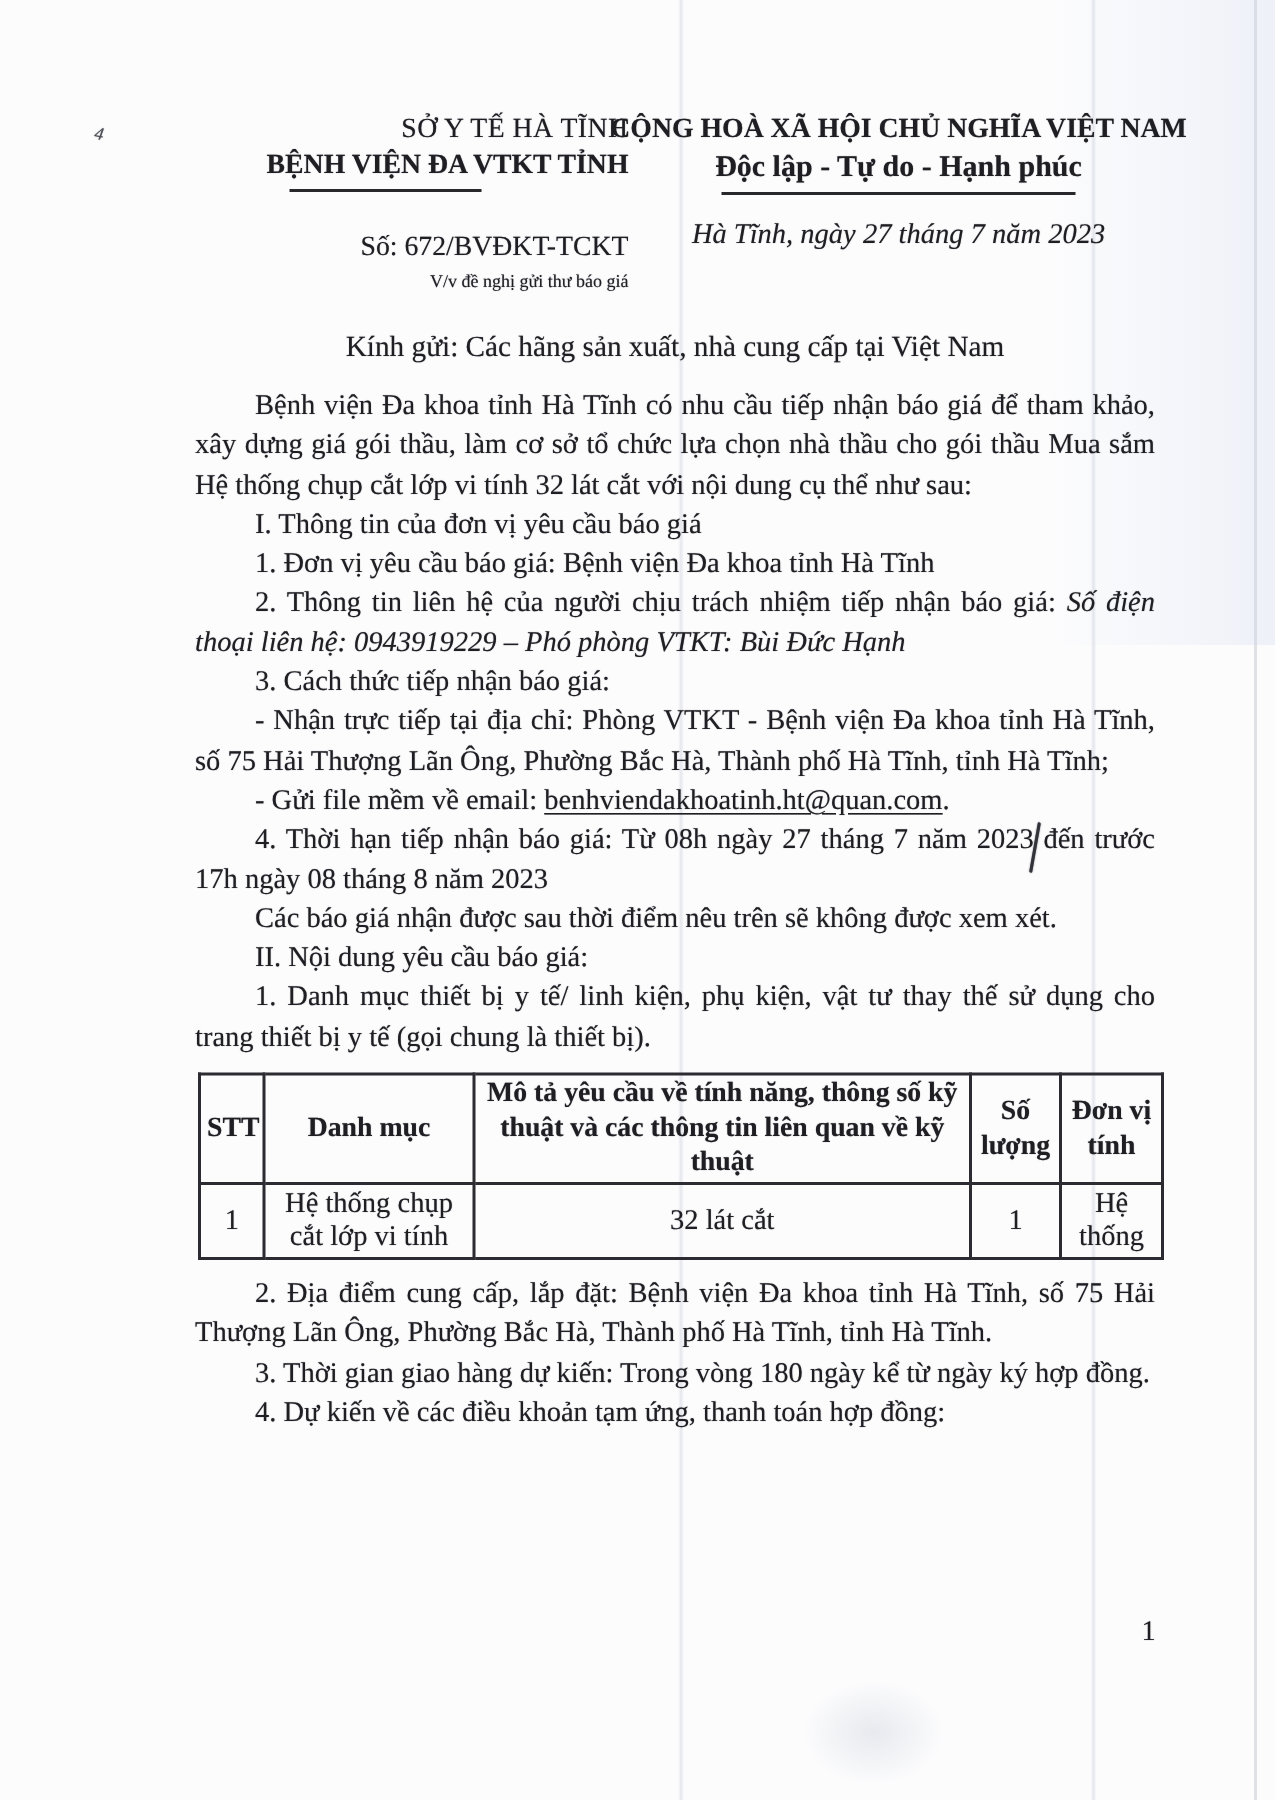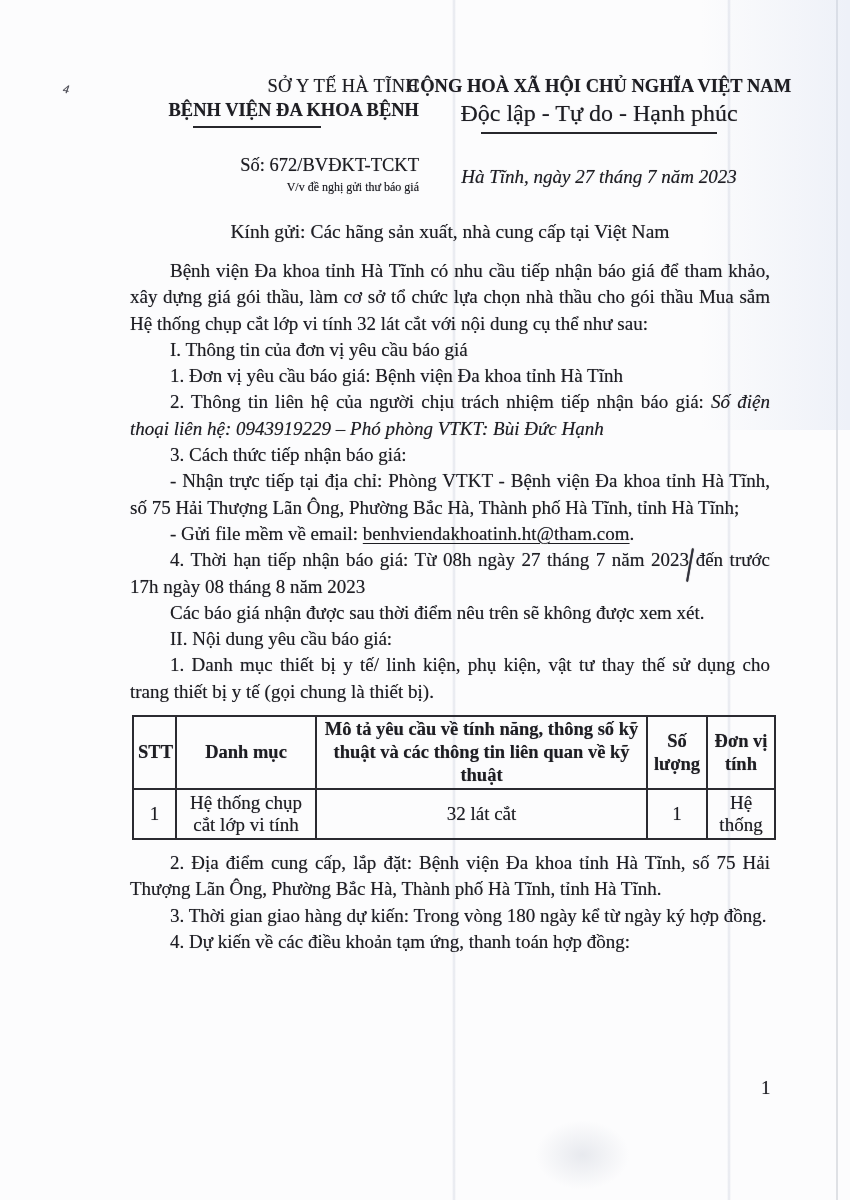--- a/index.html
+++ b/index.html
@@ -30,22 +30,22 @@
   .h-left{position:absolute;left:95px;top:76px;width:324px;text-align:right;}
   .h-right{position:absolute;left:400px;top:76px;width:398px;text-align:center;}
   .org1{font-size:18.5px;letter-spacing:.3px;white-space:nowrap;}
   .org2{font-size:18.5px;font-weight:bold;margin-top:3px;white-space:nowrap;}
   .rule{height:2px;background:#27272c;margin:5px auto 0;}
   .rule-left{width:128px;}
   .rule-right{width:236px;}
   .doc-no{font-size:18.5px;margin-top:27px;white-space:nowrap;}
   .subject{font-size:12px;margin-top:4px;white-space:nowrap;}
   .nat1{font-size:18.5px;font-weight:bold;white-space:nowrap;}
-  .nat2{font-size:24px;font-weight:normal;margin-top:3px;white-space:nowrap;}
-  .dateline{font-size:19px;font-style:italic;margin-top:32px;white-space:nowrap;}
+  .nat2{font-size:20px;font-weight:bold;margin-top:3px;white-space:nowrap;}
+  .dateline{font-size:19px;font-style:italic;margin-top:16px;white-space:nowrap;}
 
   .salutation{position:absolute;top:221px;left:130px;width:640px;text-align:center;font-size:19.5px;}
 
   
   .body-col{position:absolute;top:258px;left:130px;width:640px;
     font-size:19px;line-height:26.3px;text-align:justify;}
   .body-col p{margin:0;text-indent:40px;}
   .email{text-decoration:underline;text-underline-offset:3px;}
 
   
@@ -69,21 +69,21 @@
   <div class="fold fold-1"></div>
   <div class="fold fold-2"></div>
   <div class="edge-line"></div>
   <div class="tint-tr"></div>
   <div class="smudge"></div>
   <div class="corner-mark">4</div>
   <div class="pen-slash"></div>
 
   <div class="h-left">
     <div class="org1">SỞ Y TẾ HÀ TĨNH</div>
-    <div class="org2">BỆNH VIỆN ĐA KHOA BỆNH</div>
+    <div class="org2">BỆNH VIỆN ĐA VTKT TỈNH</div>
     <div class="rule rule-left"></div>
     <div class="doc-no">Số: 672/BVĐKT-TCKT</div>
     <div class="subject">V/v đề nghị gửi thư báo giá</div>
   </div>
 
   <div class="h-right">
     <div class="nat1">CỘNG HOÀ XÃ HỘI CHỦ NGHĨA VIỆT NAM</div>
     <div class="nat2">Độc lập - Tự do - Hạnh phúc</div>
     <div class="rule rule-right"></div>
     <div class="dateline">Hà Tĩnh, ngày 27 tháng 7 năm 2023</div>
@@ -91,21 +91,21 @@
 
   <div class="salutation">Kính gửi: Các hãng sản xuất, nhà cung cấp tại Việt Nam</div>
 
   <div class="body-col">
     <p>Bệnh viện Đa khoa tỉnh Hà Tĩnh có nhu cầu tiếp nhận báo giá để tham khảo, xây dựng giá gói thầu, làm cơ sở tổ chức lựa chọn nhà thầu cho gói thầu Mua sắm Hệ thống chụp cắt lớp vi tính 32 lát cắt với nội dung cụ thể như sau:</p>
     <p>I. Thông tin của đơn vị yêu cầu báo giá</p>
     <p>1. Đơn vị yêu cầu báo giá: Bệnh viện Đa khoa tỉnh Hà Tĩnh</p>
     <p><span>2. Thông tin liên hệ của người chịu trách nhiệm tiếp nhận báo giá: </span><i>Số điện thoại liên hệ: 0943919229 – Phó phòng VTKT: Bùi Đức Hạnh</i></p>
     <p>3. Cách thức tiếp nhận báo giá:</p>
     <p>- Nhận trực tiếp tại địa chỉ: Phòng VTKT - Bệnh viện Đa khoa tỉnh Hà Tĩnh, số 75 Hải Thượng Lãn Ông, Phường Bắc Hà, Thành phố Hà Tĩnh, tỉnh Hà Tĩnh;</p>
-    <p><span>- Gửi file mềm về email: </span><span class="email">benhviendakhoatinh.ht@tham.com</span><span>.</span></p>
+    <p><span>- Gửi file mềm về email: </span><span class="email">benhviendakhoatinh.ht@quan.com</span><span>.</span></p>
     <p>4. Thời hạn tiếp nhận báo giá: Từ 08h ngày 27 tháng 7 năm 2023 đến trước 17h ngày 08 tháng 8 năm 2023</p>
     <p>Các báo giá nhận được sau thời điểm nêu trên sẽ không được xem xét.</p>
     <p>II. Nội dung yêu cầu báo giá:</p>
     <p>1. Danh mục thiết bị y tế/ linh kiện, phụ kiện, vật tư thay thế sử dụng cho trang thiết bị y tế (gọi chung là thiết bị).</p>
 
     <table class="quote">
       <colgroup>
         <col class="col-stt">
           <col class="col-name">
           <col class="col-desc">

